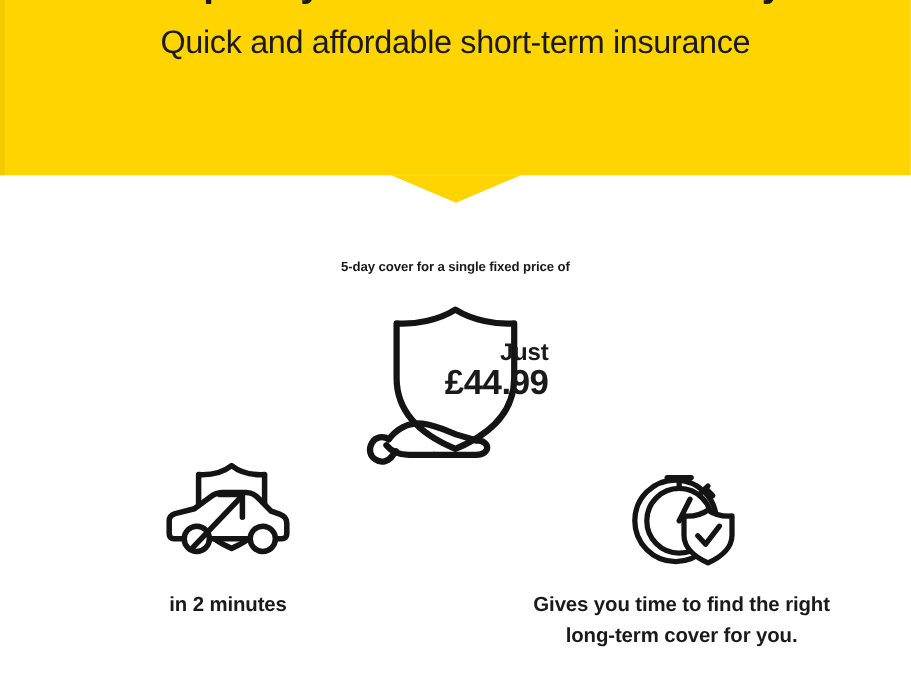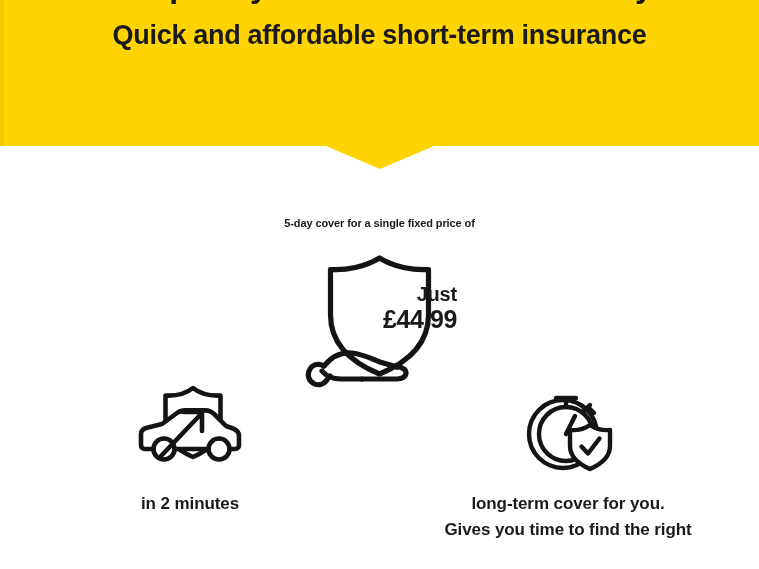--- a/index.html
+++ b/index.html
@@ -47,21 +47,21 @@
     white-space: nowrap;
     overflow: hidden;
   }
   .hero-subtitle {
     position: absolute;
     left: 0;
     top: 16px;
     width: 759px;
     text-align: center;
     font-size: 27px;
-    font-weight: bold;
+    font-weight: normal;
     line-height: 38px;
     color: #1a1a1a;
     letter-spacing: -0.3px;
     white-space: nowrap;
   }
   .hero-notch {
     position: absolute;
     left: 326px;
     top: 146px;
     width: 0;
@@ -101,21 +101,21 @@
     pointer-events: none;
   }
   .price-just {
     font-size: 20px;
     font-weight: bold;
     line-height: 24px;
     color: #1a1a1a;
     letter-spacing: -0.2px;
   }
   .price-amount {
-    font-size: 25px;
+    font-size: 29px;
     font-weight: bold;
     line-height: 27px;
     color: #1a1a1a;
     letter-spacing: -0.4px;
   }
 
   
   .feature {
     position: absolute;
     top: 380px;
@@ -209,16 +209,16 @@
       <path d="M70 27 L76 33" stroke="#141414" stroke-width="4.4" stroke-linecap="round"></path>
       <path d="M66 31 L72 25" stroke="#141414" stroke-width="4.4" stroke-linecap="round"></path>
 
       <path d="M48 54 L57 36" stroke="#141414" stroke-width="4.4" stroke-linecap="round"></path>
 
       <path d="M72 45 C66.5 49, 59 50.5, 52 50 L52 66 C52 76, 60.5 84, 72 89 C83.5 84, 92 76, 92 66 L92 50 C85 50.5, 77.5 49, 72 45 Z" stroke="#141414" stroke-width="4.4" stroke-linejoin="round" fill="#ffffff"></path>
       <path d="M63.5 66.5 L70 73.5 L81.5 58.5" stroke="#141414" stroke-width="4.4" stroke-linecap="round" stroke-linejoin="round" fill="none"></path>
     </svg>
   </div>
   <div class="feature-caption">
+    <span class="ln">Gives you time to find the right</span>
     <span class="ln">long-term cover for you.</span>
-    <span class="ln">Gives you time to find the right</span>
   </div>
 </div>
 
 </body></html>

